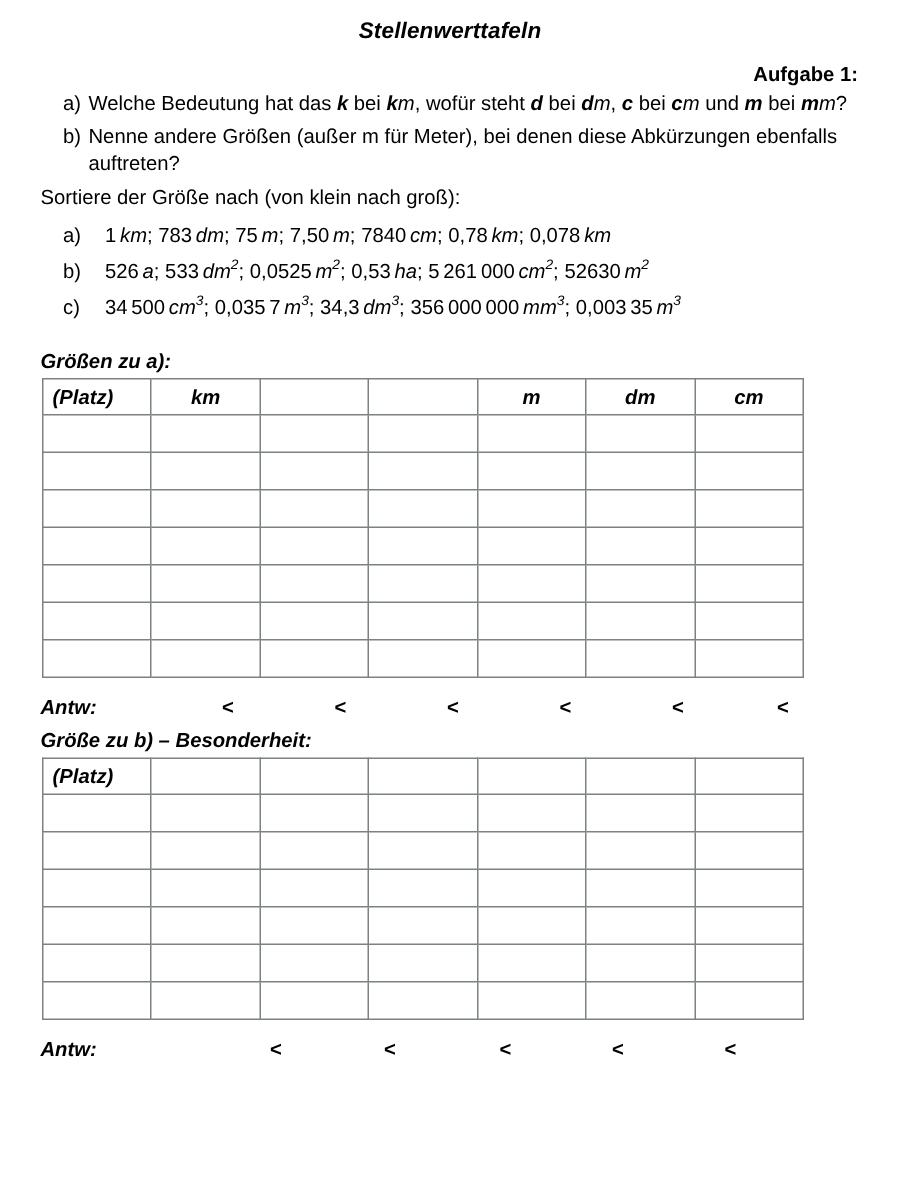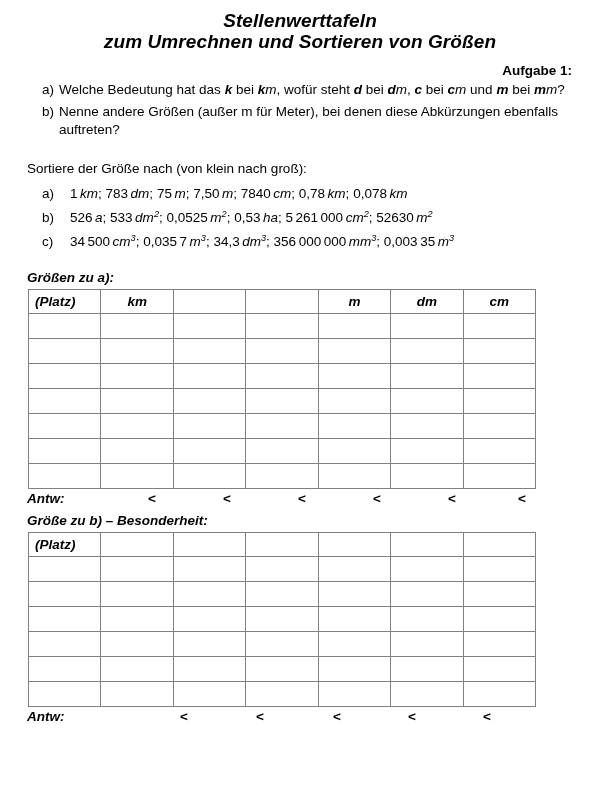--- a/index.html
+++ b/index.html
@@ -20,21 +20,21 @@
     box-sizing: border-box;
     width: 600px;
     height: 800px;
   }
 
   
   .title {
     text-align: center;
     font-weight: bold;
     font-style: italic;
-    font-size: 19px;
+    font-size: 15px;
     line-height: 21px;
     letter-spacing: 0.1px;
   }
   .title .line1 { display: block; }
   .title .line2 { display: block; }
 
   
   .task-heading {
     font-weight: bold;
     font-size: 13.5px;
@@ -61,21 +61,21 @@
   .item .marker {
     flex: 0 0 auto;
     width: 17px;
   }
   .item .body {
     flex: 1 1 auto;
   }
   .intro {
     font-size: 13.5px;
     line-height: 18px;
-    margin-top: 20px;
+    margin-top: 4px;
     margin-left: -1px;
   }
 
   b.pref { font-weight: bold; font-style: italic; }
   i.u    { font-style: italic; font-weight: normal; }
 
   
   .sortrow {
     display: flex;
     font-size: 13.5px;
@@ -127,21 +127,21 @@
   .sheet td.first { text-align: left; }
   .sheet tr.blank td { height: 24px; }
 
   
   .answer {
     position: relative;
     height: 22px;
     font-size: 13.5px;
     font-weight: bold;
     font-style: italic;
-    margin-top: 2px;
+    margin-top: 12px;
   }
   .answer .lbl {
     position: absolute;
     left: -1px;
     top: 0;
   }
   .answer .lt {
     position: absolute;
     top: 0;
     font-weight: bold;
@@ -150,21 +150,20 @@
 
   .gap-a  { height: 20px; }
 </style>
 </head>
 <body>
 
 <div class="page">
 
   <div class="title">
     <span class="line1">Stellenwerttafeln</span>
-    <span class="line2">zum Umrechnen und Sortieren von Größen</span>
   </div>
 
   <div class="task-heading">Aufgabe 1:</div>
 
   <div class="item">
     <span class="marker">a)</span>
     <span class="body">Welche Bedeutung hat das <b class="pref">k</b> bei <b class="pref">k</b><i class="u">m</i>, wofür steht <b class="pref">d</b> bei <b class="pref">d</b><i class="u">m</i>, <b class="pref">c</b> bei <b class="pref">c</b><i class="u">m</i> und <b class="pref">m</b> bei <b class="pref">m</b><i class="u">m</i>?</span>
   </div>
 
   <div class="item">

